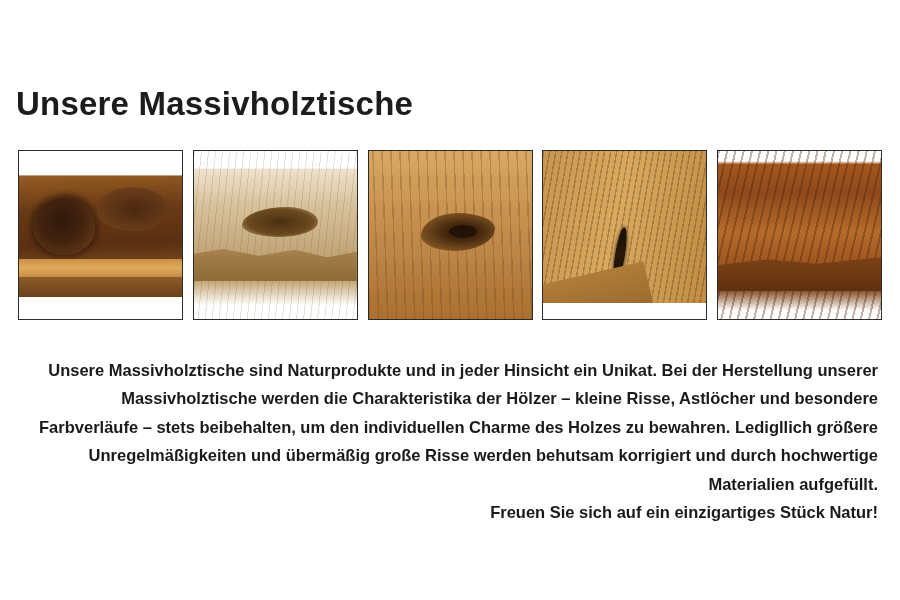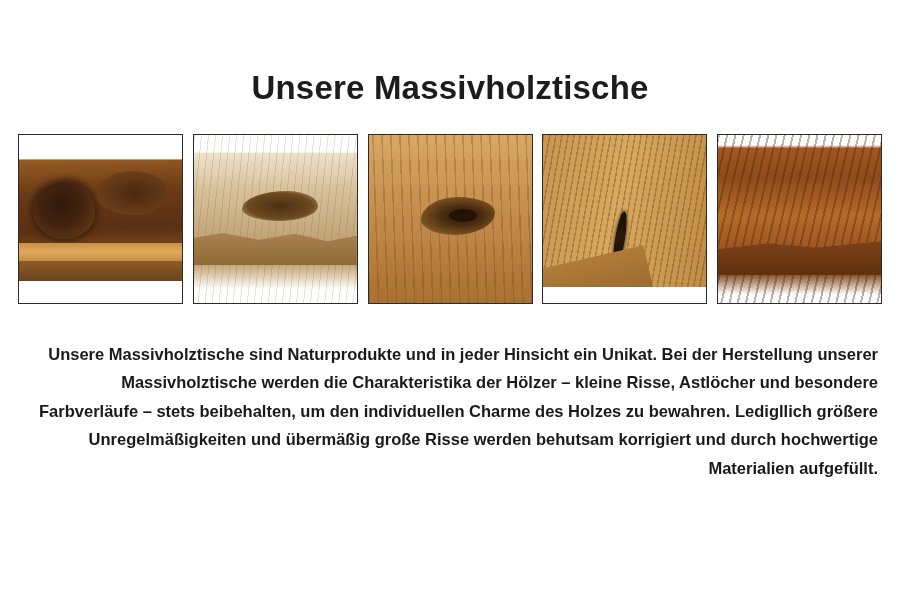--- a/index.html
+++ b/index.html
@@ -14,26 +14,25 @@
     color: #1a1a1a;
     overflow: hidden;
   }
   .page {
     position: relative;
     width: 900px;
     height: 600px;
     box-sizing: border-box;
   }
   .title {
-    text-align: center;
     font-size: 33px;
     font-weight: bold;
     letter-spacing: 0.2px;
     color: #1c1c1c;
-    margin: 0;
+    margin: 16px;
     padding-top: 70px;
     line-height: 1.1;
   }
   .gallery {
     position: absolute;
     top: 134px;
     left: 18px;
     width: 864px;
     display: flex;
     justify-content: space-between;
@@ -250,15 +249,16 @@
       <div class="inner">
         <div class="grain"></div>
         <div class="edgeface"></div>
       </div>
     </div>
 
   </div>
 
   <div class="body-text">
     <p>Unsere Massivholztische sind Naturprodukte und in jeder Hinsicht ein Unikat. Bei der Herstellung unserer Massivholztische werden die Charakteristika der Hölzer – kleine Risse, Astlöcher und besondere Farbverläufe – stets beibehalten, um den individuellen Charme des Holzes zu bewahren. Ledigllich größere Unregelmäßigkeiten und übermäßig große Risse werden behutsam korrigiert und durch hochwertige Materialien aufgefüllt.</p>
+    <p>Freuen Sie sich auf ein einzigartiges Stück Natur!</p>
   </div>
 
 </div>
 
 </body></html>

